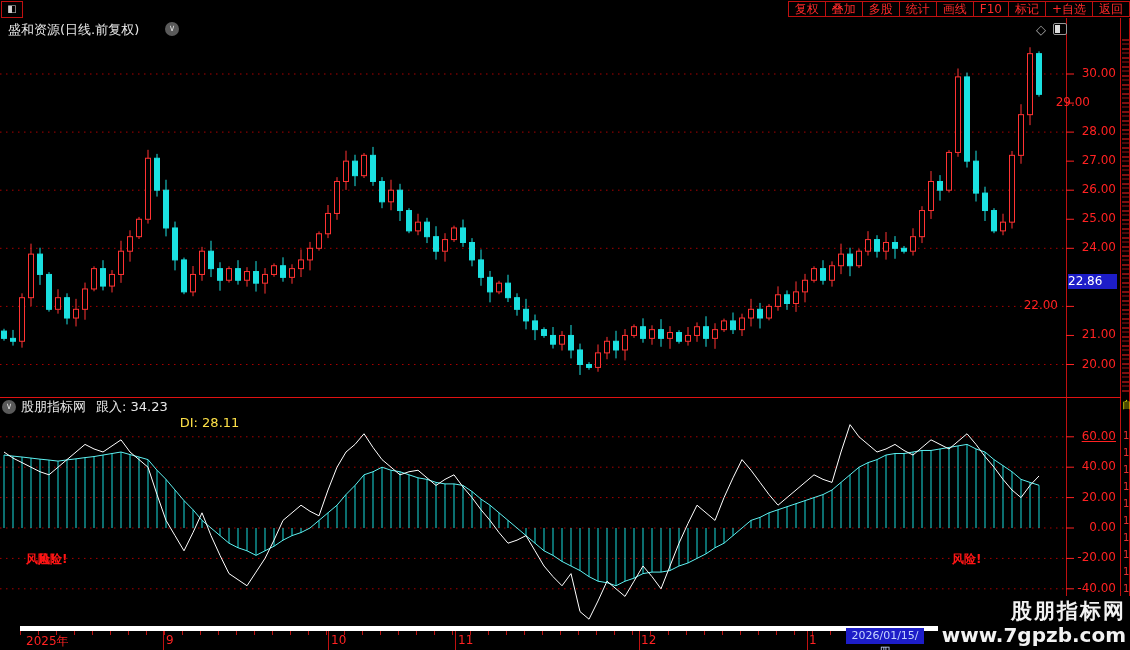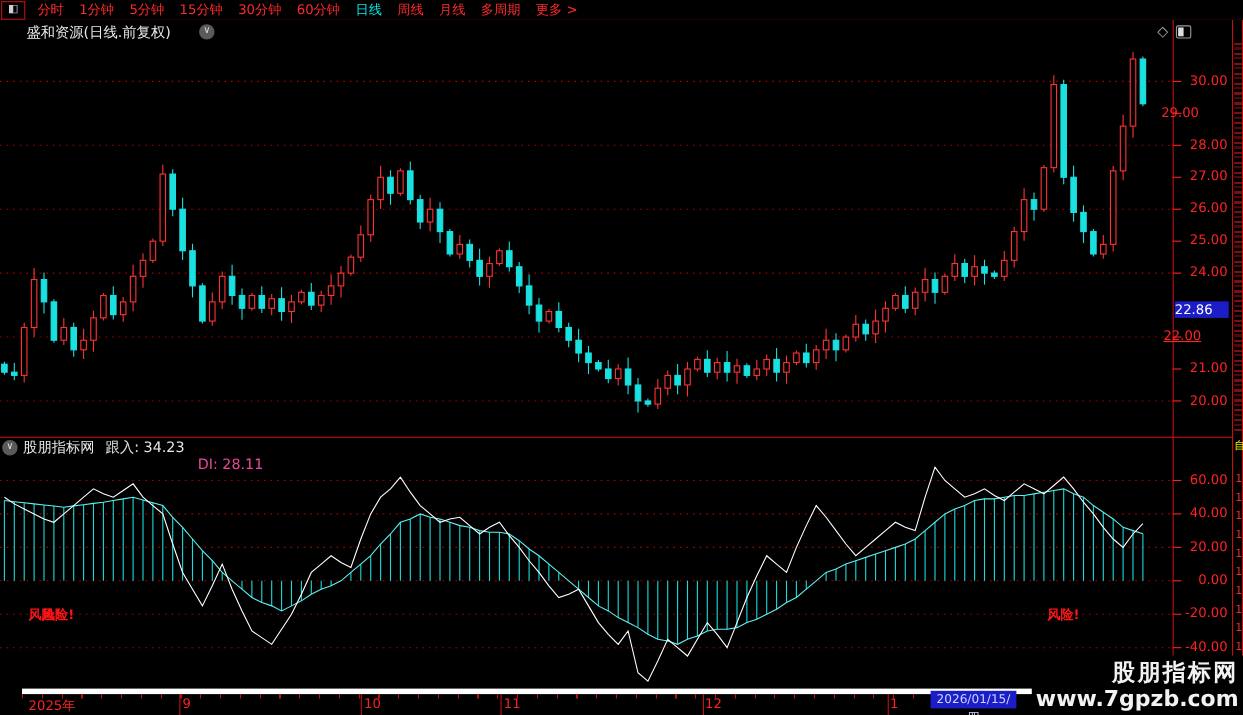--- a/index.html
+++ b/index.html
@@ -10,21 +10,21 @@
   .menubar{left:0;top:0;width:1130px;height:18px;background:#000;
            display:flex;align-items:center;font-size:12px;z-index:30;}
   .menu-iconbox{width:20px;height:15px;border:1px solid #c01010;margin:0 4px 0 1px;
                 color:#cfcfcf;font-size:10px;line-height:14px;text-align:center;}
   .menu-item{color:#ff2a2a;padding:0 7px;white-space:nowrap;cursor:default;}
   .menu-item.active{color:#00e6e6;}
   .menu-right{margin-left:auto;display:flex;height:16px;}
   .menu-btn{color:#ff2a2a;border:1px solid #c01010;margin-left:-1px;padding:0 6px;
             line-height:14px;white-space:nowrap;}
   
-  .titlebar{left:16px;top:18px;width:936px;height:22px;z-index:25;}
+  .titlebar{left:0;top:18px;width:936px;height:22px;z-index:25;}
   .title-text{position:absolute;left:8px;top:3px;color:#e8e8e8;font-size:13px;}
   .badge-circle{position:absolute;width:14px;height:14px;border-radius:50%;
                 background:#5a5a5a;color:#ddd;font-size:9px;line-height:13px;
                 text-align:center;}
   .diamond-icon{position:absolute;left:1036px;top:4px;color:#aaa;font-size:13px;}
   .panel-icon{position:absolute;left:1053px;top:5px;width:12px;height:10px;
               border:1px solid #999;border-radius:2px;}
   .panel-icon::after{content:"";position:absolute;left:1px;top:1px;width:5px;height:8px;
               background:#ddd;}
   
@@ -32,21 +32,21 @@
           z-index:5;}
   .price-tag{left:1068px;width:49px;height:15px;background:#1d1dc8;color:#fff;
              font-size:12px;text-align:left;line-height:15px;z-index:6;}
   
   .ind-header{left:2px;top:399px;height:16px;display:flex;align-items:center;
               font-size:13px;z-index:8;}
   .ind-header .circ{width:14px;height:14px;border-radius:50%;background:#5a5a5a;
               color:#ddd;font-size:9px;line-height:13px;text-align:center;margin-right:5px;}
   .ind-name{color:#e8e8e8;margin-right:10px;}
   .ind-f1{color:#e8e8e8;margin-right:12px;text-align:center;}
-  .ind-f2{color:#ec4899;margin-top:31px;}
+  .ind-f2{color:#fde047;margin-top:31px;}
   .risk{position:absolute;color:#ff1515;font-size:12px;font-weight:bold;z-index:7;}
   
   .xaxis{left:0;top:626px;width:1066px;height:20px;background:#000;
          border-top:5px solid #ffffff;border-bottom:1px solid #c01010;z-index:9;margin-left:20px;}
   .xaxis::before{content:"";position:absolute;left:0;top:0;width:100%;height:4px;
          background:repeating-linear-gradient(90deg,#c01010 0 1px,transparent 1px 18px);}
   .month-sep{position:absolute;top:0;width:1px;height:19px;background:#c01010;}
   .month-label{position:absolute;top:2px;color:#ff2222;font-size:12px;}
   .year-label{position:absolute;left:6px;top:2px;color:#ff2222;font-size:12px;}
   .date-tag{left:846px;top:628px;width:78px;height:16px;background:#1d1dc8;
@@ -449,32 +449,30 @@
     <line x1="1030" y1="528" x2="1030" y2="482.4" stroke="#17dcdc" stroke-width="1"></line>
     <line x1="1039" y1="528" x2="1039" y2="485.2728" stroke="#17dcdc" stroke-width="1"></line>
     <polyline points="4,455.03999999999996 13,456.104 22,457.01599999999996 31,458.08 40,459.144 49,460.056 58,461.12 67,459.904 76,458.84000000000003 85,457.624 94,456.56 103,455.03999999999996 112,453.52 121,452 130,454.584 139,457.01599999999996 148,459.6 157,470.24 166,479.36 175,490 184,500.64 193,509.76 202,520.4 211,528 220,535.6 229,543.2 238,547.76 247,550.8 256,555.36 265,550.8 274,546.24 283,540.16 292,535.6 301,532.56 310,528 319,520.4 328,512.8 337,505.2 346,494.56 355,485.44 364,474.8 373,471.76 382,467.2 391,470.24 400,471.76 409,474.8 418,477.84 427,479.36 436,482.4 445,483.92 454,483.92 463,485.44 472,491.52 481,499.12 490,505.2 499,512.8 508,520.4 517,528 526,535.6 535,543.2 544,550.8 553,555.36 562,561.44 571,566 580,570.56 589,576.64 598,581.2 607,582.72 616,585.76 625,581.2 634,578.16 643,573.6 652,572.08 661,572.08 670,570.56 679,566 688,562.96 697,558.4 706,553.84 715,547.76 724,543.2 733,535.6 742,528 751,520.4 760,517.36 769,512.8 778,509.76 787,506.72 796,503.68 805,500.64 814,497.6 823,494.56 832,490 841,482.4 850,474.8 859,467.2 868,462.64 877,459.6 886,455.03999999999996 895,453.52 904,453.52 913,452 922,450.48 931,450.48 940,448.96 949,447.44 958,445.92 967,444.4 976,448.96 985,452 994,459.6 1003,465.68 1012,471.76 1021,479.36 1030,482.4 1039,485.2728" fill="none" stroke="#5ff0f0" stroke-width="1"></polyline>
     <polyline points="4,452 13,458.08 22,462.64 31,467.2 40,471.76 49,474.8 58,467.2 67,459.6 76,452 85,444.4 94,448.96 103,452 112,445.92 121,439.84000000000003 130,452 139,459.6 148,467.2 157,494.56 166,520.4 175,535.6 184,550.8 193,532.56 202,512.8 211,535.6 220,555.36 229,573.6 238,579.68 247,585.76 256,572.08 265,558.4 274,540.16 283,520.4 292,512.8 301,505.2 310,511.28 319,515.84 328,490 337,467.2 346,452 355,444.4 364,433.76 373,447.44 382,459.6 391,467.2 400,474.8 409,471.76 418,470.24 427,477.84 436,485.44 445,479.36 454,474.8 463,486.96 472,497.6 481,509.76 490,520.4 499,532.56 508,543.2 517,540.16 526,535.6 535,550.8 544,566 553,576.64 562,585.76 571,573.6 580,611.6 589,619.2 598,600.96 607,581.2 616,588.8 625,596.4 634,581.2 643,566 652,576.64 661,588.8 670,566 679,543.2 688,523.44 697,505.2 706,512.8 715,520.4 724,497.6 733,477.84 742,459.6 751,470.24 760,482.4 769,494.56 778,505.2 787,497.6 796,490 805,482.4 814,474.8 823,479.36 832,482.4 841,452 850,424.64 859,436.8 868,444.4 877,452 886,448.96 895,444.4 904,450.48 913,455.03999999999996 922,447.44 931,439.84000000000003 940,444.4 949,448.96 958,441.36 967,433.76 976,444.4 985,456.56 994,467.2 1003,479.36 1012,490 1021,497.6 1030,485.44 1039,475.9704" fill="none" stroke="#ffffff" stroke-width="1"></polyline>
   </svg>
 <div class="abs canvas-hit" style="left:0;top:40px;width:1066px;height:356px;"></div>
 <div class="abs canvas-hit" style="left:0;top:418px;width:1066px;height:208px;"></div>
 
 <div class="abs menubar">
   <div class="menu-iconbox">◧</div>
-  <div id="menu-left" style="display:flex;">
-      <span class="menu-item">分时</span>
-      <span class="menu-item">1分钟</span>
-      <span class="menu-item">5分钟</span>
-      <span class="menu-item">15分钟</span>
-      <span class="menu-item">30分钟</span>
-      <span class="menu-item">60分钟</span>
-      <span class="menu-item active">日线</span>
-      <span class="menu-item">周线</span>
-      <span class="menu-item">月线</span>
-      <span class="menu-item">多周期</span>
-      <span class="menu-item">更多 &gt;</span>
+  <div class="menu-right" id="menu-right">
+      <span class="menu-btn">复权</span>
+      <span class="menu-btn">叠加</span>
+      <span class="menu-btn">多股</span>
+      <span class="menu-btn">统计</span>
+      <span class="menu-btn">画线</span>
+      <span class="menu-btn">F10</span>
+      <span class="menu-btn">标记</span>
+      <span class="menu-btn">+自选</span>
+      <span class="menu-btn">返回</span>
     </div>
 </div>
 
 <div class="abs titlebar">
   <span class="title-text">盛和资源(日线.前复权)</span>
   <span class="badge-circle" style="left:165px;top:4px;">∨</span>
   <span class="diamond-icon">◇</span>
   <span class="panel-icon"></span>
 </div>
 
@@ -508,21 +506,21 @@
   <span id="strip-marks"><span class="rstrip-mark" style="top: 412px;">1</span><span class="rstrip-mark" style="top: 429px;">1</span><span class="rstrip-mark" style="top: 446px;">1</span><span class="rstrip-mark" style="top: 463px;">1</span><span class="rstrip-mark" style="top: 480px;">1</span><span class="rstrip-mark" style="top: 497px;">1</span><span class="rstrip-mark" style="top: 514px;">1</span><span class="rstrip-mark" style="top: 531px;">1</span><span class="rstrip-mark" style="top: 548px;">1</span><span class="rstrip-mark" style="top: 565px;">1</span><span class="rstrip-mark" style="top: 582px;">1</span><span class="rstrip-mark" style="top: 599px;">1</span></span>
 </div>
 
 <div class="plabel" style="left: 1070px; top: 66px;">30.00</div>
 <div class="plabel" style="left: 1044px; top: 95.05px;">29.00</div>
 <div class="plabel" style="left: 1070px; top: 124.1px;">28.00</div>
 <div class="plabel" style="left: 1070px; top: 153.15px;">27.00</div>
 <div class="plabel" style="left: 1070px; top: 182.2px;">26.00</div>
 <div class="plabel" style="left: 1070px; top: 211.25px;">25.00</div>
 <div class="plabel" style="left: 1070px; top: 240.3px;">24.00</div>
-<div class="plabel" style="left: 1046px; top: 298.4px; text-decoration: underline;">22.00</div>
+<div class="plabel" style="left: 1012px; top: 298.4px;">22.00</div>
 <div class="plabel" style="left: 1070px; top: 327.45px;">21.00</div>
 <div class="plabel" style="left: 1070px; top: 356.5px;">20.00</div>
-<div class="plabel" style="left: 1070px; top: 428.8px;">60.00</div>
+<div class="plabel" style="left: 1070px; top: 428.8px; text-decoration: underline;">60.00</div>
 <div class="plabel" style="left: 1070px; top: 459.2px;">40.00</div>
 <div class="plabel" style="left: 1070px; top: 489.6px;">20.00</div>
 <div class="plabel" style="left: 1070px; top: 520px;">0.00</div>
 <div class="plabel" style="left: 1070px; top: 550.4px;">-20.00</div>
 <div class="plabel" style="left: 1070px; top: 580.8px;">-40.00</div>
 
 </body></html>

